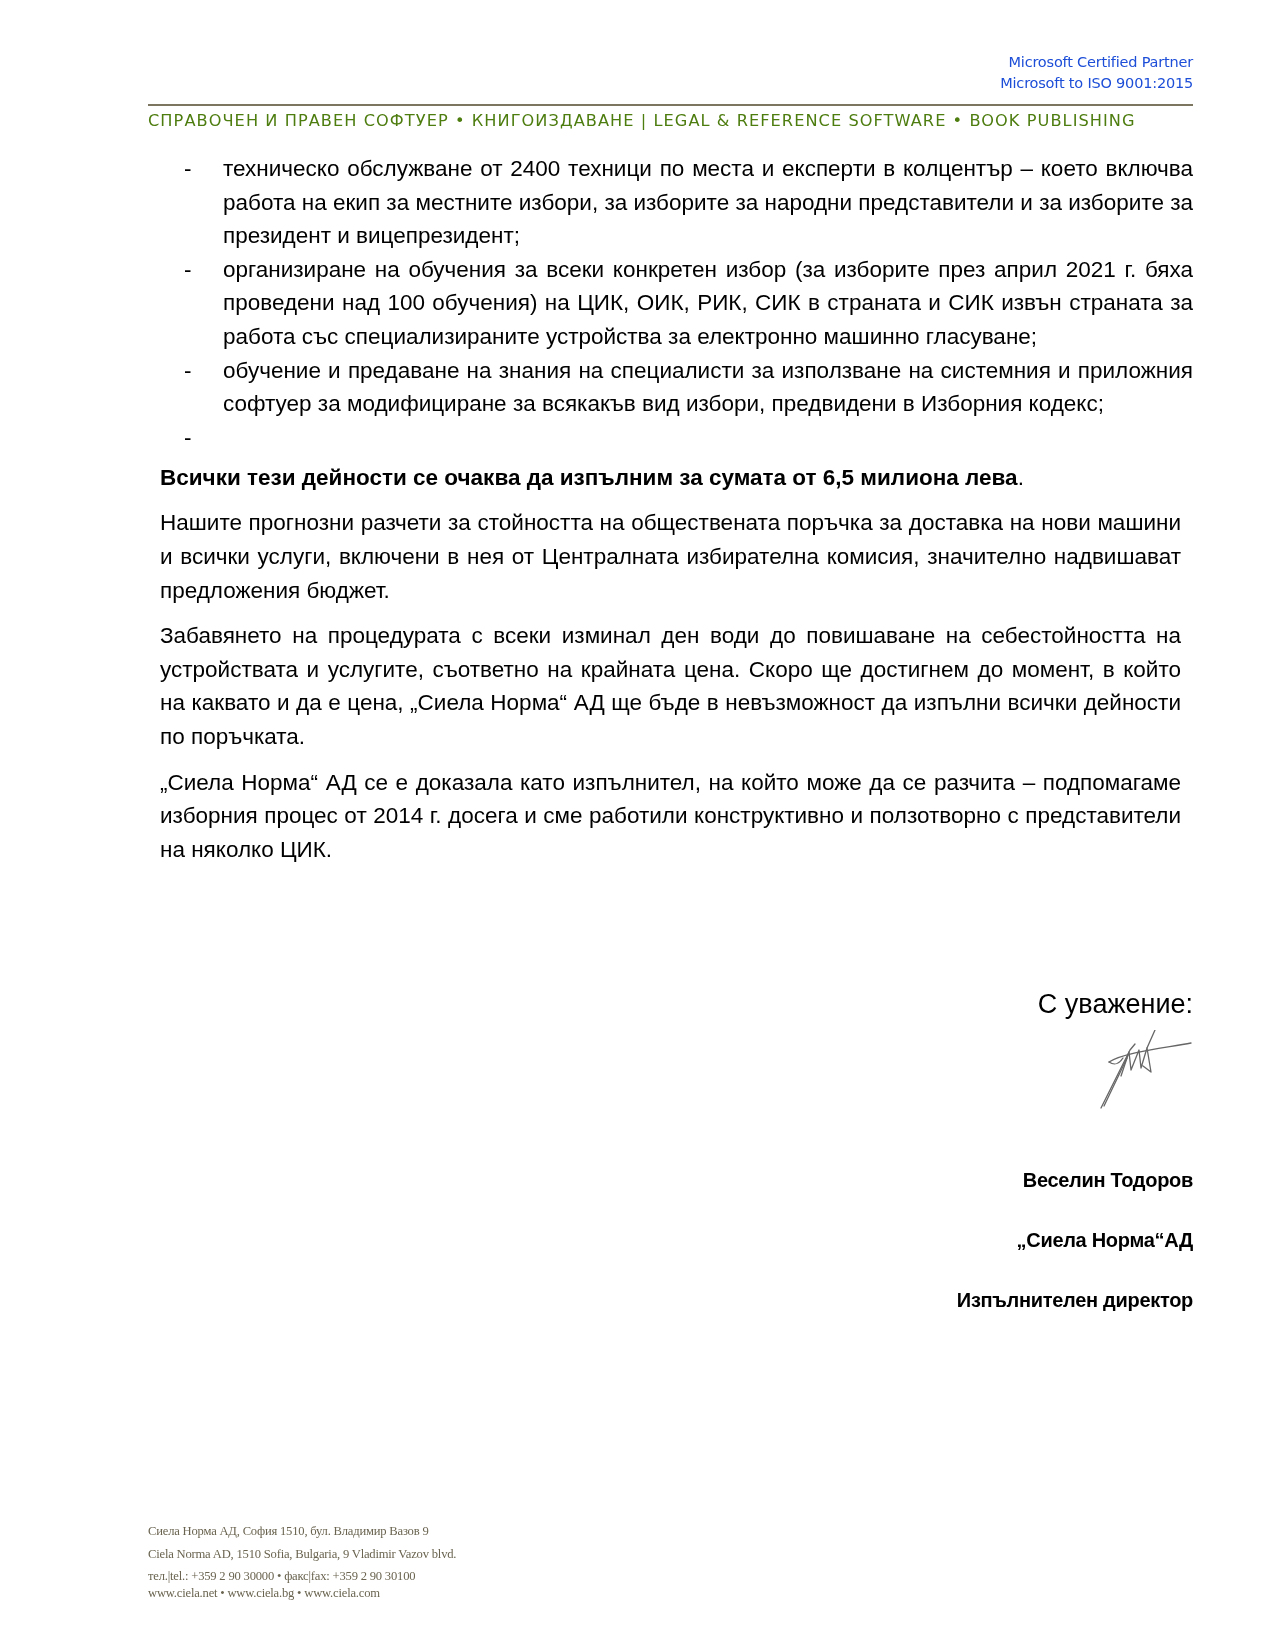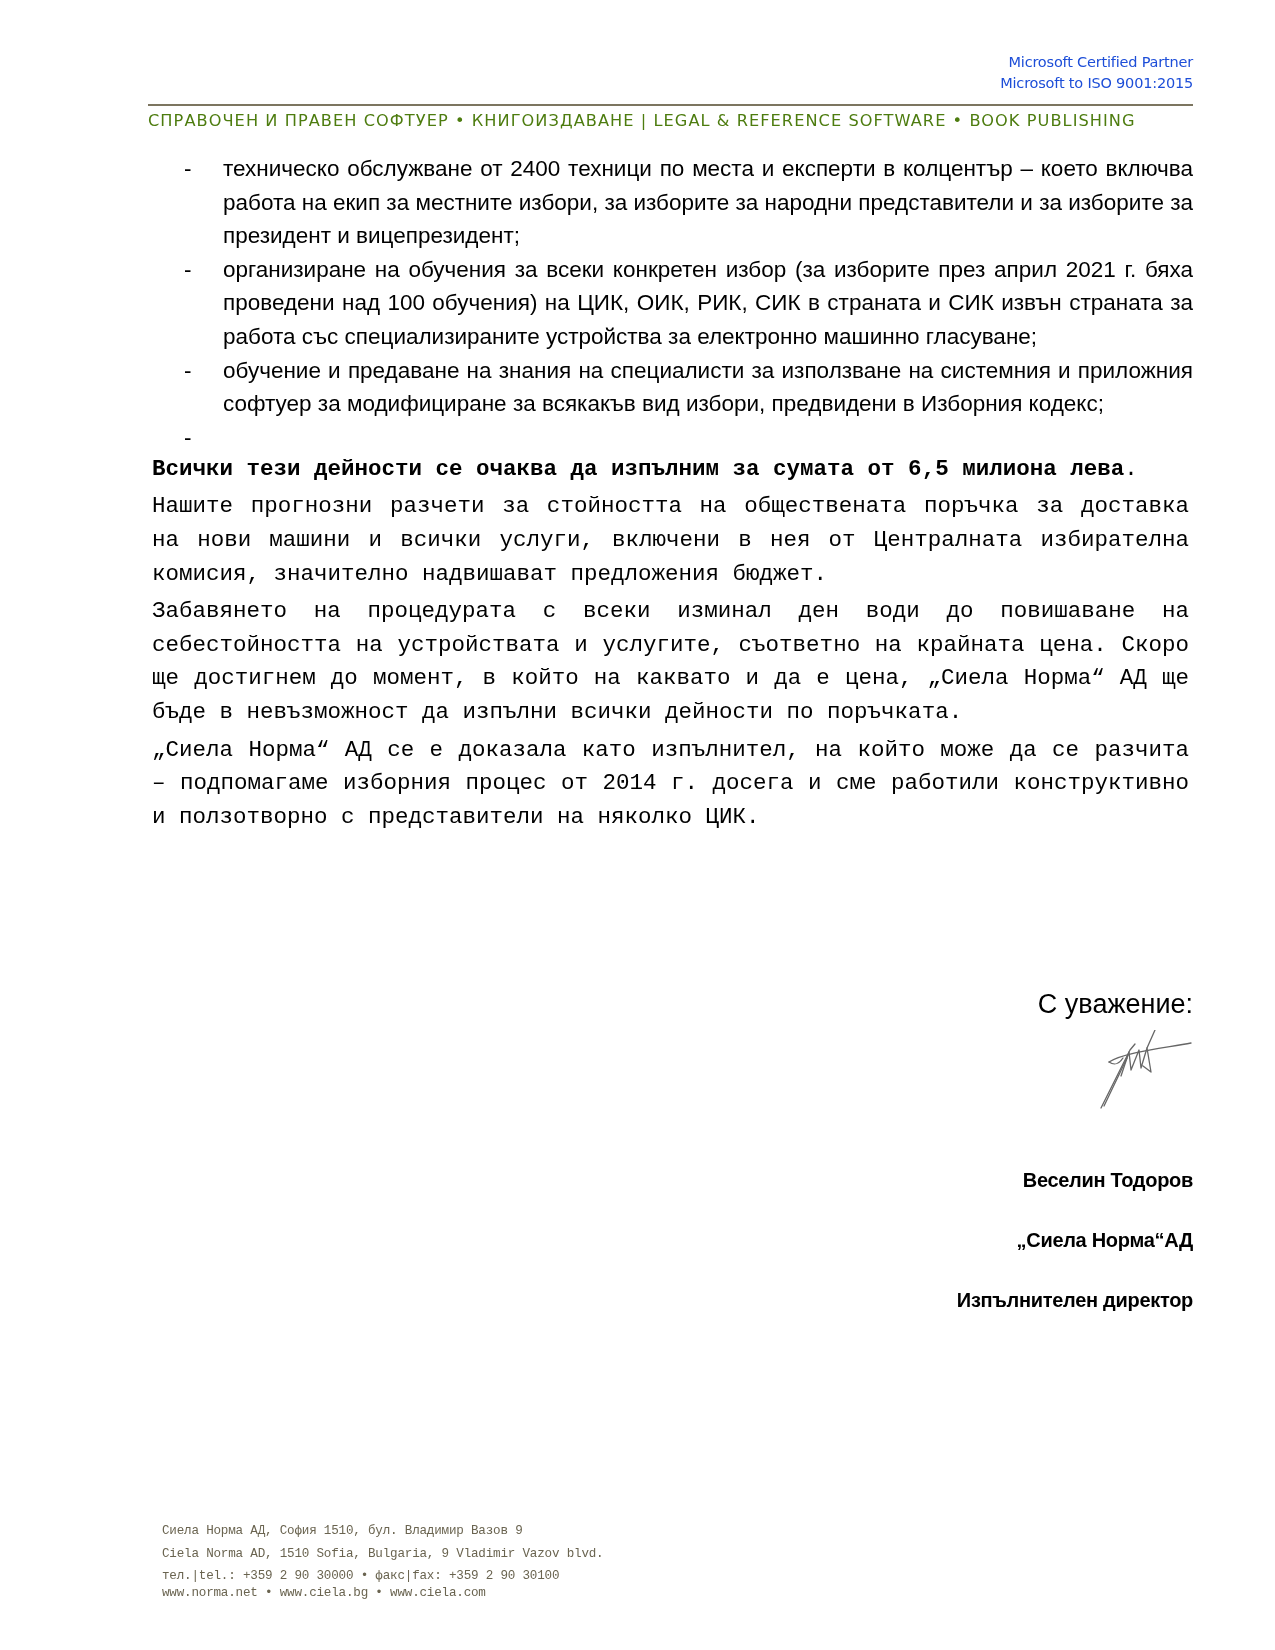--- a/index.html
+++ b/index.html
@@ -19,31 +19,31 @@
           font-family: "DejaVu Sans", sans-serif; font-size: 14.5px; line-height: 21px; letter-spacing: -0.2px; }
   .rule { position: absolute; left: 0; right: 0; top: 78px; height: 2px; background: #7c7560; }
   .tagline { position: absolute; left: 0; right: 0; top: 84px; color: #4d7c0f;
              font-family: "DejaVu Sans", sans-serif; font-size: 16.2px; letter-spacing: 1.05px;
              white-space: nowrap; line-height: 22px; }
 
   .content { position: absolute; left: 148px; top: 152px; width: 1045px; font-size: 22.5px; line-height: 33.6px; }
   .bullets { list-style: none; margin: 0; padding: 0; }
   .bullets li { position: relative; padding-left: 75px; text-align: justify; }
   .bullets .dash { position: absolute; left: 36px; top: 0; }
-  .p { margin: 4px; text-align: justify; font-family: Liberation Mono, monospace; }
+  .p { margin: 12px; text-align: justify; }
   .gap { height: 28px; }
   .bold { font-weight: bold; }
 
   .closing { position: absolute; right: 82px; top: 988px; font-size: 27px; line-height: 33px; text-align: right; }
   .signature { position: absolute; left: 1085px; top: 1030px; width: 140px; height: 100px; }
   .sig-block { position: absolute; right: 82px; top: 1150px; text-align: right; font-weight: bold;
                font-size: 20px; line-height: 60px; letter-spacing: -0.3px; }
 
-  .footer { position: absolute; left: 162px; top: 1520px; color: #6a6450;
-            font-family: Liberation Mono, monospace; font-size: 12.6px; line-height: 23px; letter-spacing: -0.2px; }
+  .footer { position: absolute; left: 148px; top: 1520px; color: #6a6450;
+            font-family: Liberation Serif, serif; font-size: 12.6px; line-height: 23px; letter-spacing: -0.2px; }
   .footer div:nth-child(3) { margin-top: -1px; }
   .footer div:nth-child(4) { margin-top: -6px; }
 </style>
 </head>
 <body>
 
 <div class="header">
   <div class="cert">
     <div>Microsoft Certified Partner</div>
     <div>Microsoft to ISO 9001:2015</div>
@@ -93,14 +93,14 @@
 <div class="sig-block">
   <div>Веселин Тодоров</div>
   <div>„Сиела Норма“АД</div>
   <div>Изпълнителен директор</div>
 </div>
 
 <div class="footer">
   <div>Сиела Норма АД, София 1510, бул. Владимир Вазов 9</div>
   <div>Ciela Norma AD, 1510 Sofia, Bulgaria, 9 Vladimir Vazov blvd.</div>
   <div>тел.|tel.: +359 2 90 30000 • факс|fax: +359 2 90 30100</div>
-  <div>www.norma.net • www.ciela.bg • www.ciela.com</div>
+  <div>www.ciela.net • www.ciela.bg • www.ciela.com</div>
 </div>
 
 </body></html>

